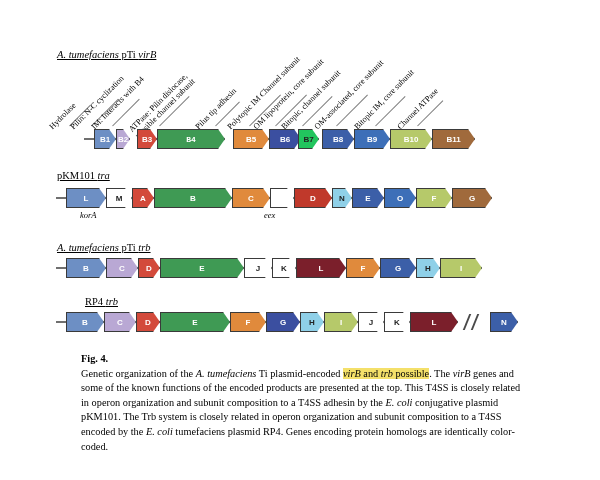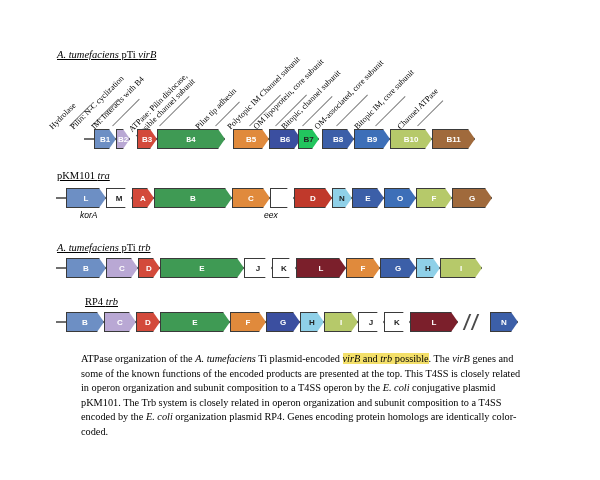--- a/index.html
+++ b/index.html
@@ -62,21 +62,21 @@
     font-family:"Liberation Serif", serif;
     font-size:8.2px;
     white-space:nowrap;
     transform-origin:left bottom;
     transform:rotate(-45deg);
     line-height:1.12;
   }
 
   .sublabel{
     position:absolute;
-    font-family:Liberation Sans, sans-serif;
+    font-family:Liberation Serif, serif;
     font-size:8.5px;
     font-style:italic;
     white-space:nowrap;
   }
 
   
   .breakmark{
     position:absolute;
     width:2px;height:16px;background:#4a4a4a;
     transform:skewX(-22deg);
@@ -223,23 +223,24 @@
       <div class="gene dark-label" style="left:292px;width:26px;background:#ffffff;">J</div>
       <div class="gene dark-label" style="left:318px;width:26px;background:#ffffff;">K</div>
       <div class="gene" style="left:344px;width:48px;background:#7b1f2b;">L</div>
       <div class="breakmark" style="left:400px;top:2px;"></div>
       <div class="breakmark" style="left:408px;top:2px;"></div>
       <div class="gene" style="left:424px;width:28px;background:#3c5fa8;">N</div>
     </div>
   </div>
 
   <div class="caption">
+    <div><span class="cap-title">Fig. 4.</span></div>
     <div>
-      <span>ATPase organization of the </span><i>A. tumefaciens</i><span> Ti plasmid-encoded </span><span class="hl"><i>virB</i><span> and </span><i>trb</i><span> possible</span></span><span>. The</span>
+      <span>Genetic organization of the </span><i>A. tumefaciens</i><span> Ti plasmid-encoded </span><span class="hl"><i>virB</i><span> and </span><i>trb</i><span> possible</span></span><span>. The</span>
       <i>virB</i><span> genes and some of the known functions of the encoded products are presented at the</span>
       <span>top. This T4SS is closely related in operon organization and subunit composition to a T4SS</span>
-      <span>operon by the </span><i>E. coli</i><span> conjugative plasmid pKM101. The Trb system is closely related in</span>
-      <span>operon organization and subunit composition to a T4SS encoded by the </span><i>E. coli</i><span> organization</span>
+      <span>adhesin by the </span><i>E. coli</i><span> conjugative plasmid pKM101. The Trb system is closely related in</span>
+      <span>operon organization and subunit composition to a T4SS encoded by the </span><i>E. coli</i><span> tumefaciens</span>
       <span>plasmid RP4. Genes encoding protein homologs are identically color-coded.</span>
     </div>
   </div>
 
 </div>
 
 </body></html>

